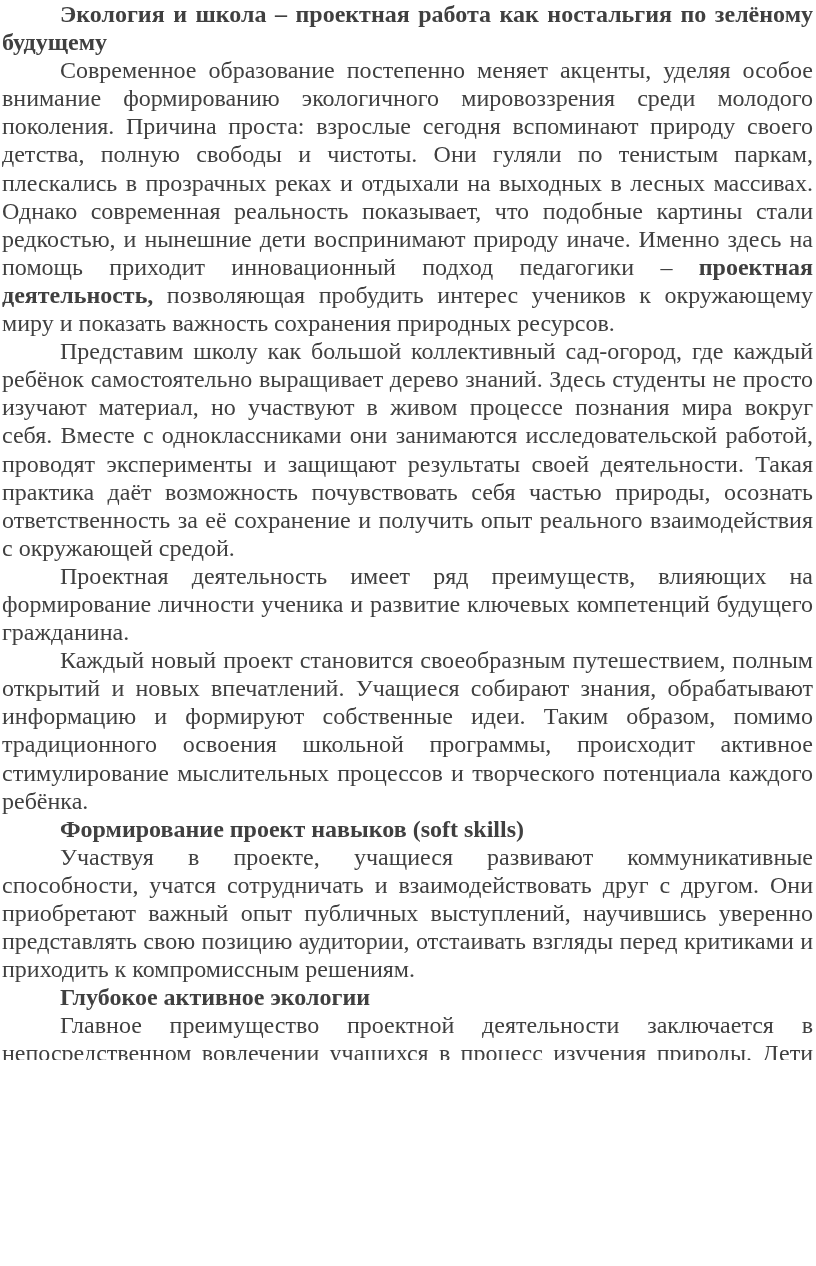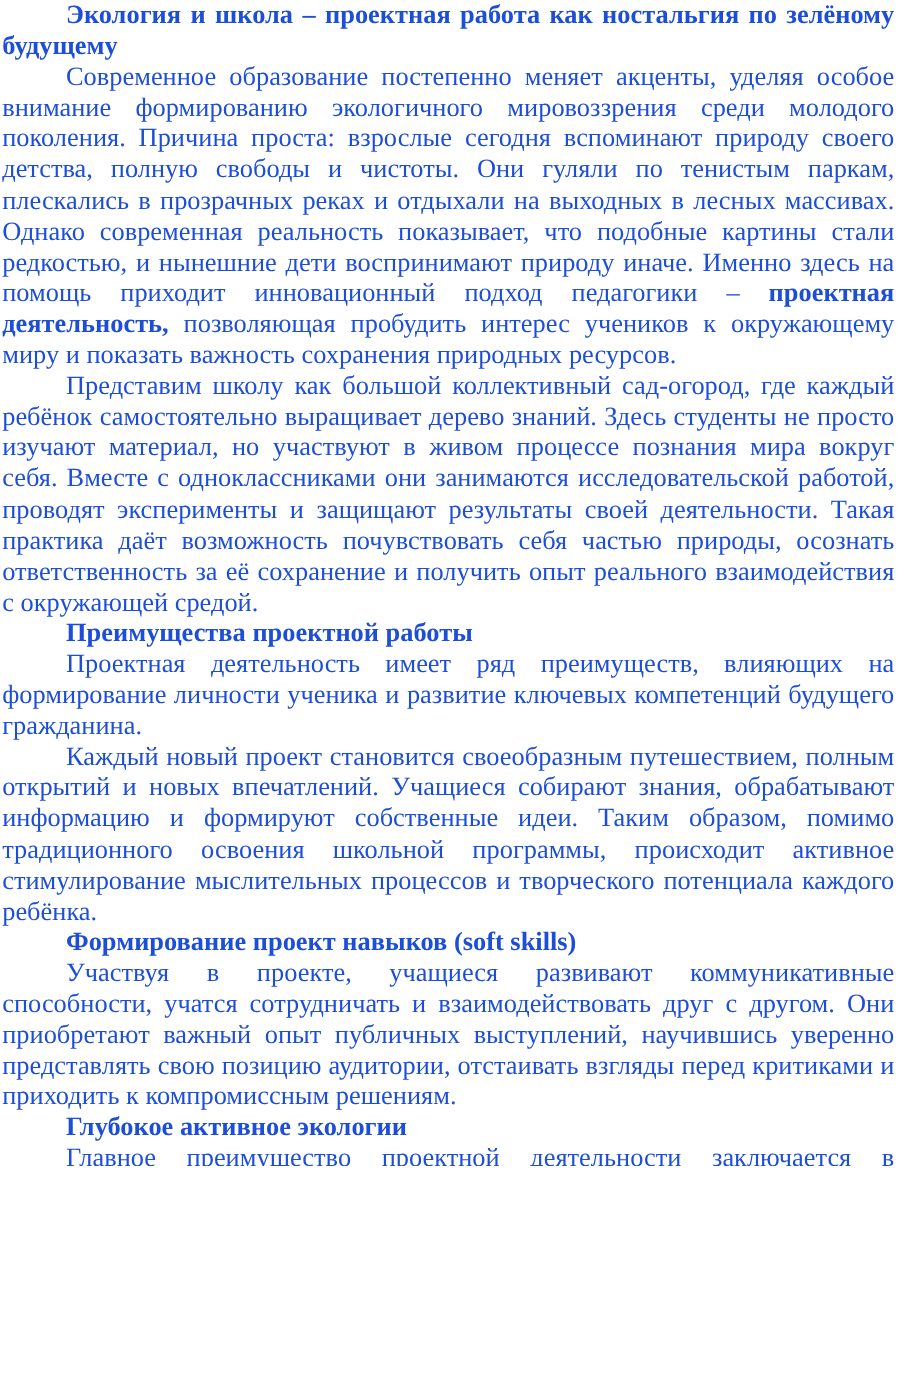--- a/index.html
+++ b/index.html
@@ -7,21 +7,21 @@
     padding: 0;
     background: #ffffff;
   }
   .page {
     position: relative;
     width: 816px;
     height: 1060px;
     box-sizing: border-box;
     padding: 0 3px 0 2px;
     background: #ffffff;
-    color: #1d4ed8;
+    color: #404040;
     font-family: "Liberation Serif", "DejaVu Serif", serif;
     font-size: 24px;
     line-height: 28.1px;
     text-align: justify;
     overflow: hidden;
     -webkit-font-smoothing: antialiased;
   }
   .page h1, .page h2, .page p {
     margin: 0;
     padding: 0;
@@ -41,21 +41,20 @@
 <body>
 
 <div class="page">
 
   <h1>Экология и школа – проектная работа как ностальгия по зелёному будущему</h1>
 
   <p><span>Современное образование постепенно меняет акценты, уделяя особое внимание формированию экологичного мировоззрения среди молодого поколения. Причина проста: взрослые сегодня вспоминают природу своего детства, полную свободы и чистоты. Они гуляли по тенистым паркам, плескались в прозрачных реках и отдыхали на выходных в лесных массивах. Однако современная реальность показывает, что подобные картины стали редкостью, и нынешние дети воспринимают природу иначе. Именно здесь на помощь приходит инновационный подход педагогики – </span><span class="bold-run">проектная деятельность,</span><span> позволяющая пробудить интерес учеников к окружающему миру и показать важность сохранения природных ресурсов.</span></p>
 
   <p>Представим школу как большой коллективный сад-огород, где каждый ребёнок самостоятельно выращивает дерево знаний. Здесь студенты не просто изучают материал, но участвуют в живом процессе познания мира вокруг себя. Вместе с одноклассниками они занимаются исследовательской работой, проводят эксперименты и защищают результаты своей деятельности. Такая практика даёт возможность почувствовать себя частью природы, осознать ответственность за её сохранение и получить опыт реального взаимодействия с окружающей средой.</p>
 
-  <h2>Преимущества проектной работы</h2>
 
   <p>Проектная деятельность имеет ряд преимуществ, влияющих на формирование личности ученика и развитие ключевых компетенций будущего гражданина.</p>
 
 
   <p>Каждый новый проект становится своеобразным путешествием, полным открытий и новых впечатлений. Учащиеся собирают знания, обрабатывают информацию и формируют собственные идеи. Таким образом, помимо традиционного освоения школьной программы, происходит активное стимулирование мыслительных процессов и творческого потенциала каждого ребёнка.</p>
 
   <h2>Формирование проект навыков (soft skills)</h2>
 
   <p>Участвуя в проекте, учащиеся развивают коммуникативные способности, учатся сотрудничать и взаимодействовать друг с другом. Они приобретают важный опыт публичных выступлений, научившись уверенно представлять свою позицию аудитории, отстаивать взгляды перед критиками и приходить к компромиссным решениям.</p>
 

